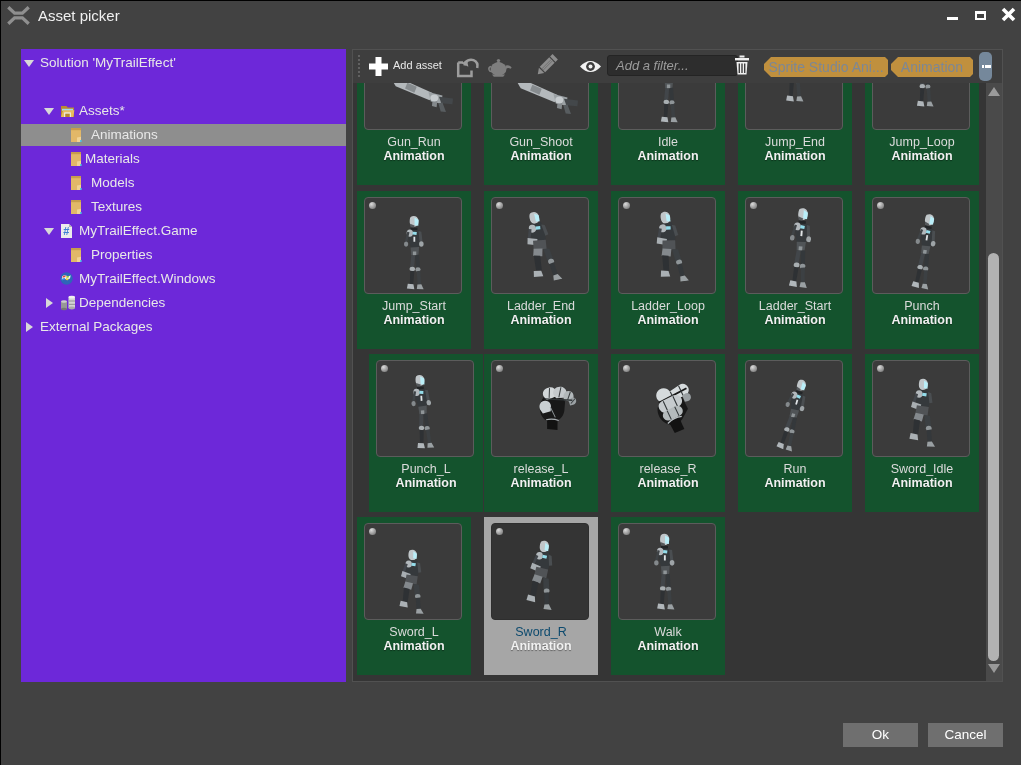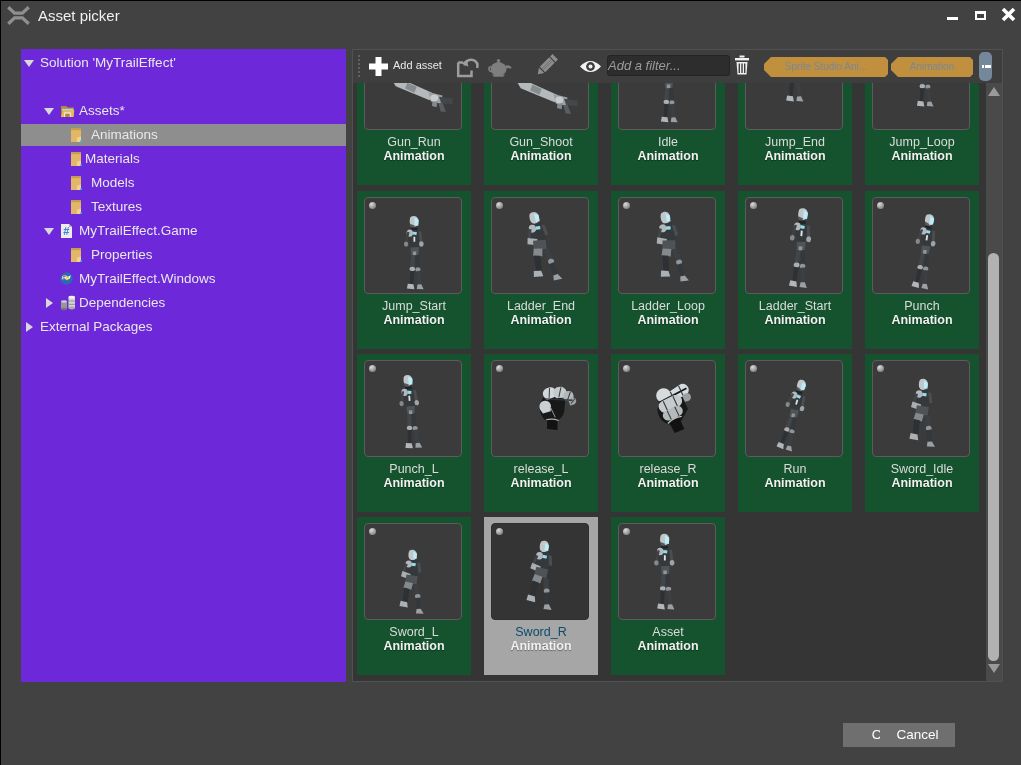--- a/index.html
+++ b/index.html
@@ -30,22 +30,22 @@
   .tile.sel .thumb{background:#343434;border-color:#2e2e2e;}
   .dot{position:absolute;left:4px;top:4px;width:7px;height:7px;border-radius:50%;
      background:radial-gradient(circle at 35% 30%, #dcdcdc, #9a9a9a 55%, #6a6a6a);}
   .nm{position:absolute;top:107px;left:0;width:114px;text-align:center;font-size:12.5px;line-height:16px;color:#dbdbdb;}
   .tp{position:absolute;top:121px;left:0;width:114px;text-align:center;font-size:12.5px;line-height:16px;font-weight:bold;color:#f1f1f1;text-shadow:0 1px 1px rgba(0,0,0,.4);}
   .tile.sel .nm{color:#0c4a6e;}
   #grip{left:358px;top:55px;width:2px;height:22px;
     background:repeating-linear-gradient(to bottom,#616161 0,#616161 2px,transparent 2px,transparent 4px);}
   #addlab{left:393px;top:59px;font-size:11px;color:#e8e8e8;}
   #filter{left:607px;top:55px;width:121px;height:19px;background:#2d2d2d;border:1px solid #242424;border-radius:3px;
-    color:#9b9b9b;font-size:13px;font-style:italic;line-height:19px;padding-left:0;}
-  .tag{position:absolute;top:57px;height:20px;background:#c0903e;color:#7c8795;font-size:10px;line-height:20px;text-align:center;
+    color:#9b9b9b;font-size:13px;font-style:italic;line-height:19px;padding-left:8px;}
+  .tag{position:absolute;top:57px;height:20px;background:#c0903e;color:#7c8795;font-size:14px;line-height:20px;text-align:center;
     clip-path:polygon(7px 0,calc(100% - 3px) 0,100% 3px,100% calc(100% - 3px),calc(100% - 3px) 100%,7px 100%,0 calc(100% - 7px),0 7px);}
   #dots{left:979px;top:52px;width:13px;height:29px;background:#75889b;border-radius:5px;}
   #dots span{position:absolute;top:13px;width:2.4px;height:2.6px;background:#fff;}
   .btn{position:absolute;top:723px;width:75px;height:24px;background:#6f6f6f;color:#ffffff;
     font-size:13.5px;line-height:24px;text-align:center;}
 </style>
 </head>
 <body>
 <div id="win">
 <svg width="0" height="0" style="position:absolute">
@@ -381,21 +381,21 @@
 <div class="tile" style="left:512px;top:107.5px">
 <div class="thumb">
           <svg style="position:absolute;left:38px;top:14px;transform:rotate(9deg)" width="27" height="77" viewBox="0 0 23 67">
             <use href="#bot"></use>
           </svg>
           <div class="dot"></div>
         </div>
 <div class="nm">Punch</div>
         <div class="tp">Animation</div>
       </div>
-<div class="tile" style="left:4px;top:270.5px">
+<div class="tile" style="left:16px;top:270.5px">
 <div class="thumb">
           <svg style="position:absolute;left:32px;top:12px;transform:rotate(-4deg)" width="26" height="76" viewBox="0 0 23 67">
             <use href="#bot"></use>
           </svg>
           <div class="dot"></div>
         </div>
 <div class="nm">Punch_L</div>
         <div class="tp">Animation</div>
       </div>
 <div class="tile" style="left:131px;top:270.5px">
@@ -458,24 +458,24 @@
 <div class="nm">Sword_R</div>
         <div class="tp">Animation</div>
       </div>
 <div class="tile" style="left:258px;top:434px">
 <div class="thumb">
           <svg style="position:absolute;left:32px;top:8px;" width="27" height="78" viewBox="0 0 23 67">
             <use href="#bot"></use>
           </svg>
           <div class="dot"></div>
         </div>
-<div class="nm">Asset</div>
+<div class="nm">Walk</div>
         <div class="tp">Animation</div>
       </div>
 </div>
   <div class="abs" id="sbar">
     <div class="abs sarr-u"></div>
     <div class="abs sarr-d"></div>
     <div class="abs" id="sthumb"></div>
   </div>
   <div class="btn" style="left:843px;">Ok</div>
-  <div class="btn" style="left:880px;">Cancel</div>
+  <div class="btn" style="left:928px;">Cancel</div>
 </div>
 
 </body></html>

